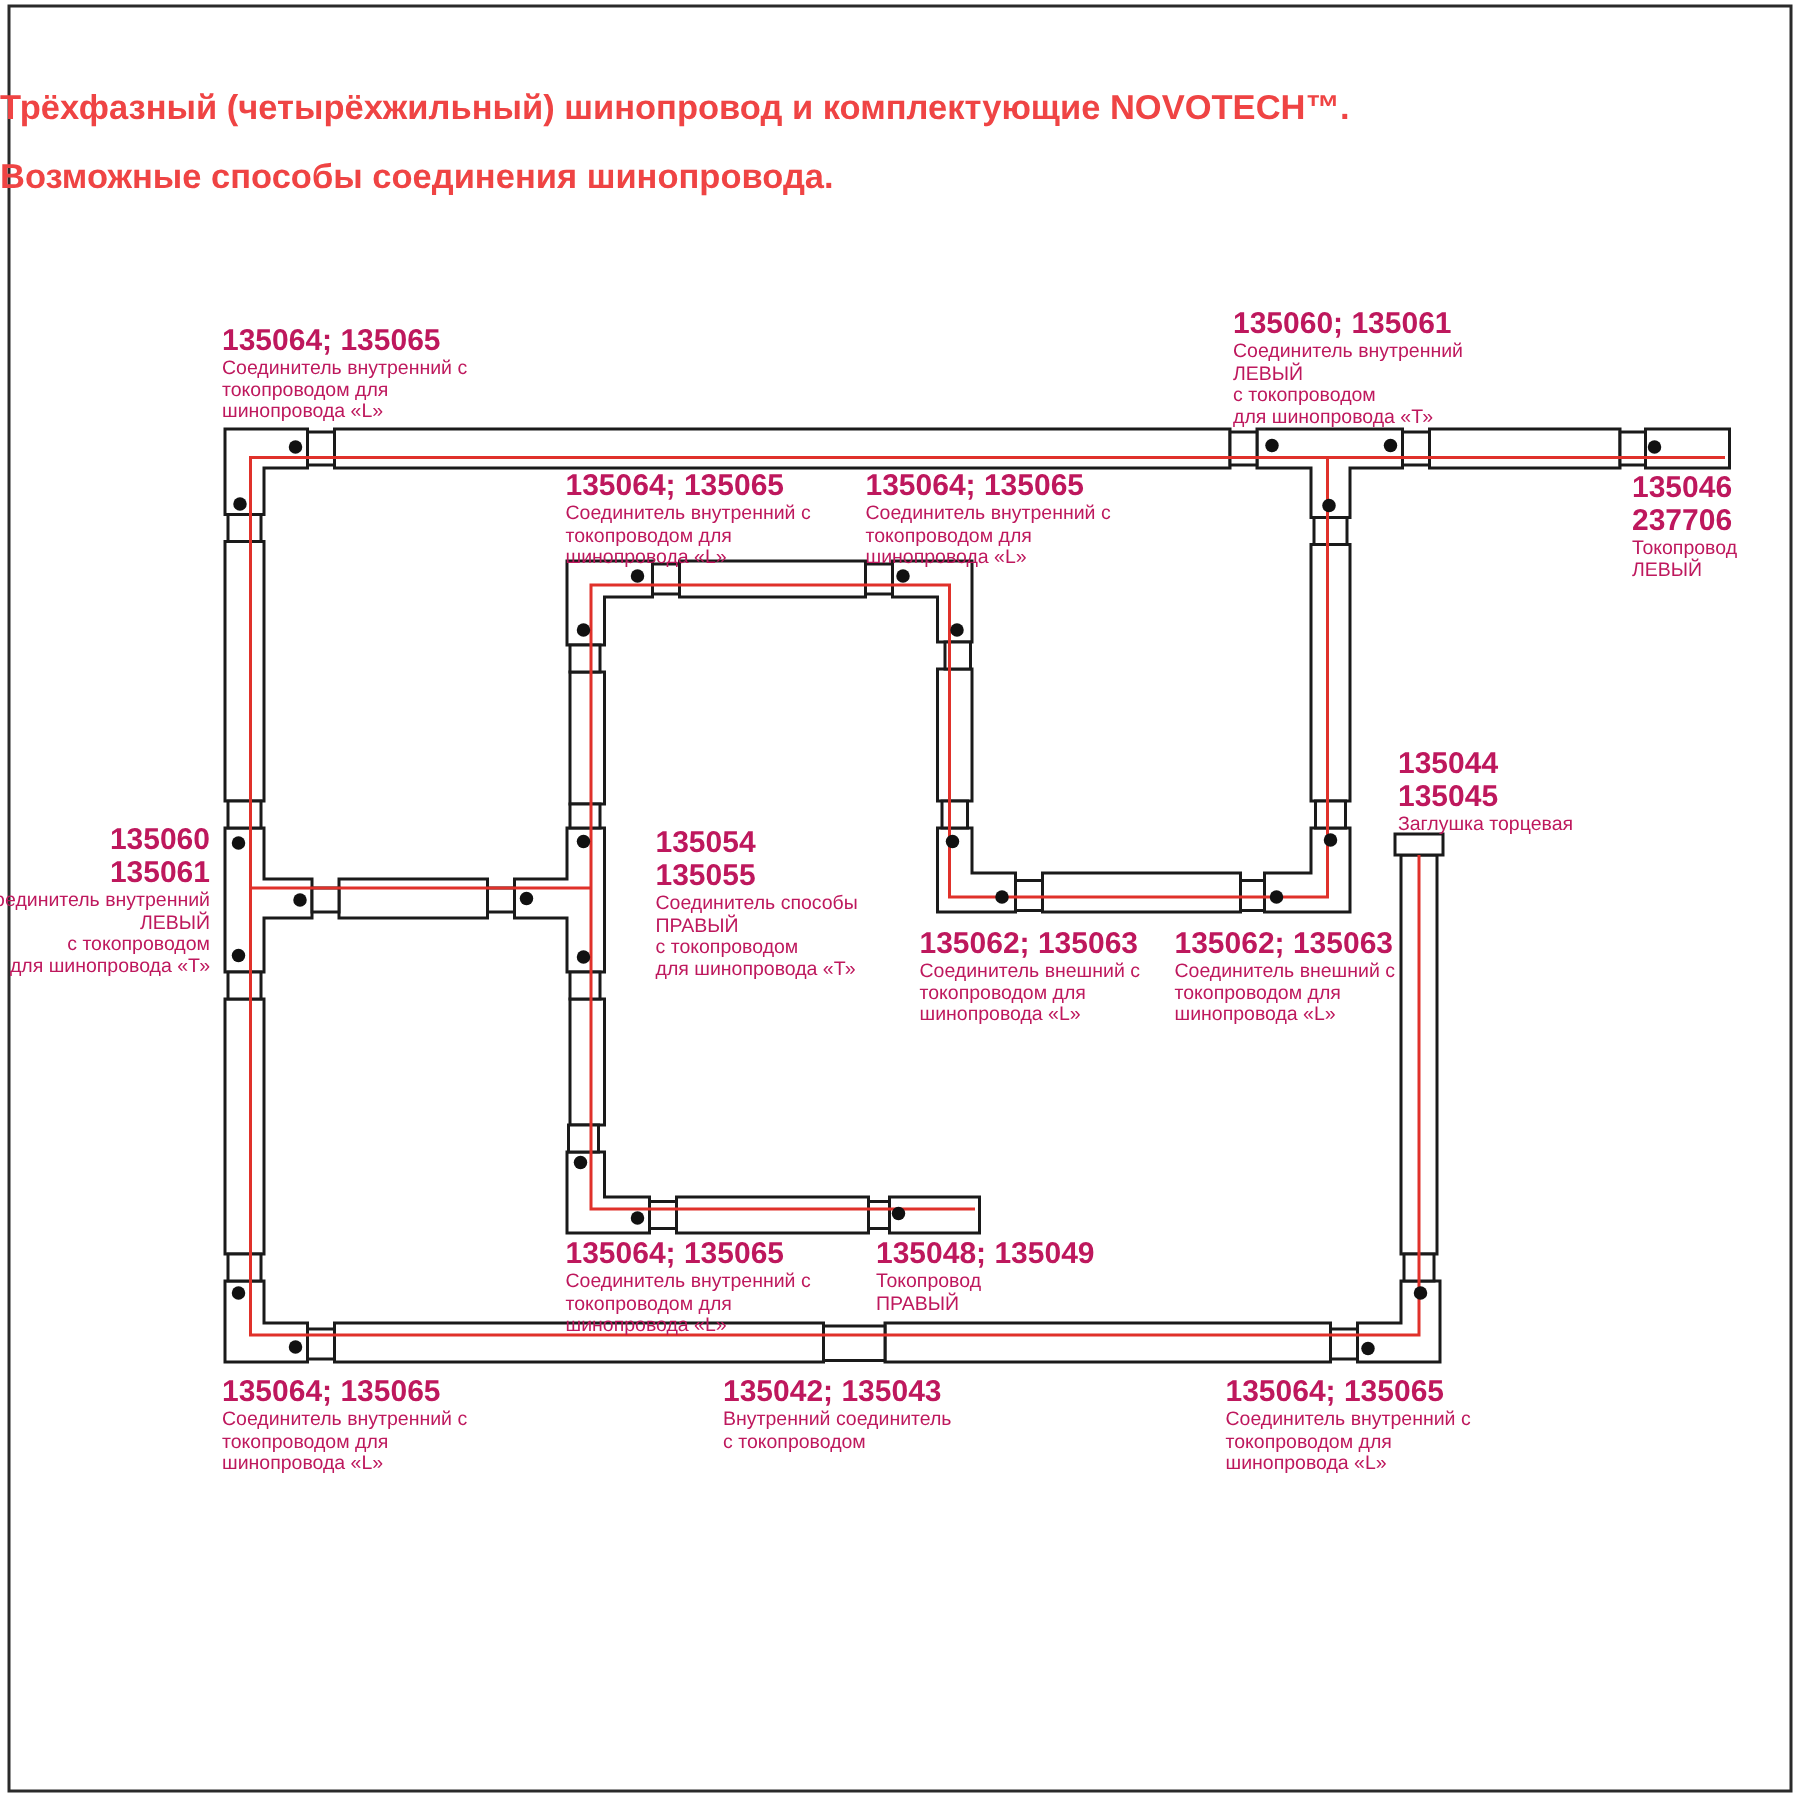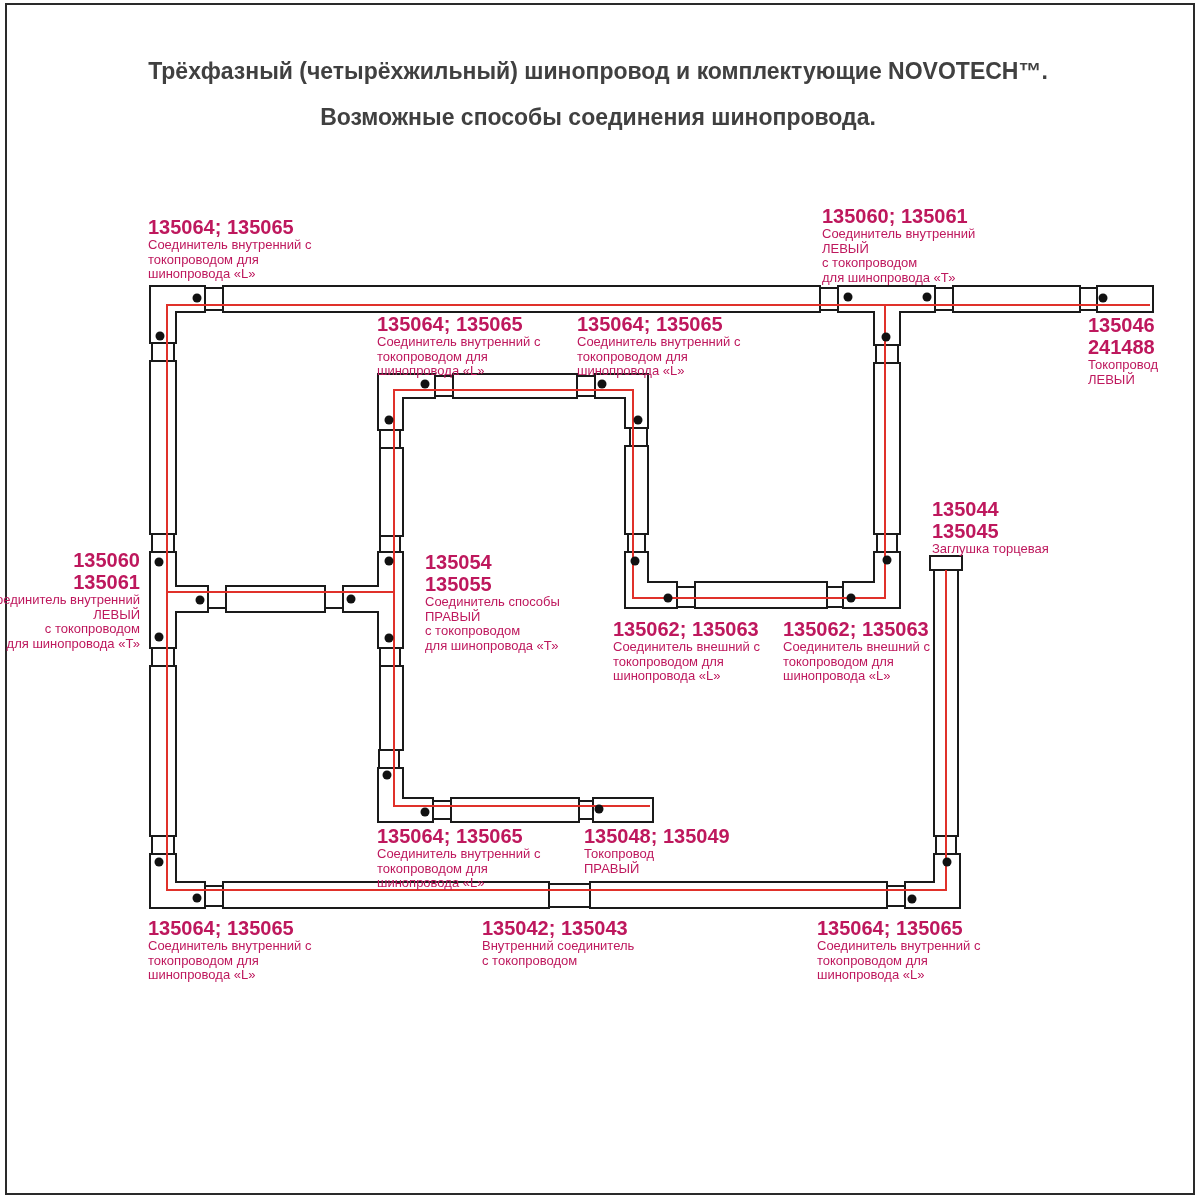--- a/index.html
+++ b/index.html
@@ -11,22 +11,21 @@
     font-family:"Liberation Sans", sans-serif;
     overflow:hidden;
   }
   .page-border{
     position:absolute;left:5px;top:3px;right:5px;bottom:5px;
     border:2px solid #2a2a2a;
     pointer-events:none;
   }
   .title{
     position:absolute;top:58px;left:0;right:4px;
-    text-align:center;
-    font-size:23px;font-weight:bold;color:#404040;
+    font-size:23px;font-weight:bold;color:#ef4444;
     line-height:26px;
   }
   .title .t2{margin-top:20px;}
   .diagram-svg{position:absolute;left:0;top:0;}
   .dlabel{position:absolute;color:#be185d;white-space:nowrap;}
   .dnum{font-size:20px;font-weight:bold;line-height:22px;letter-spacing:0px;}
   .ddesc{font-size:13px;line-height:14.5px;font-weight:normal;}
   .ddesc.bold{font-weight:normal;}
 </style>
 </head>
@@ -166,33 +165,33 @@
         <div class="ddesc">шинопровода «L»</div>
       </div>
       <div class="dlabel" style="left: 577px; top: 313px;">
         <div class="dnum">135064; 135065</div>
         <div class="ddesc">Соединитель внутренний с</div>
         <div class="ddesc">токопроводом для</div>
         <div class="ddesc">шинопровода «L»</div>
       </div>
       <div class="dlabel" style="left: 1088px; top: 314px;">
         <div class="dnum">135046</div>
-        <div class="dnum">241488</div>
+        <div class="dnum">237706</div>
         <div class="ddesc">Токопровод</div>
         <div class="ddesc bold">ЛЕВЫЙ</div>
       </div>
       <div class="dlabel" style="right: 1060px; text-align: right; top: 549px;">
         <div class="dnum">135060</div>
         <div class="dnum">135061</div>
         <div class="ddesc">Соединитель внутренний</div>
         <div class="ddesc bold">ЛЕВЫЙ</div>
         <div class="ddesc">с токопроводом</div>
         <div class="ddesc">для шинопровода «Т»</div>
       </div>
-      <div class="dlabel" style="left: 425px; top: 551px;">
+      <div class="dlabel" style="left: 437px; top: 551px;">
         <div class="dnum">135054</div>
         <div class="dnum">135055</div>
         <div class="ddesc">Соединитель способы</div>
         <div class="ddesc bold">ПРАВЫЙ</div>
         <div class="ddesc">с токопроводом</div>
         <div class="ddesc">для шинопровода «Т»</div>
       </div>
       <div class="dlabel" style="left: 932px; top: 498px;">
         <div class="dnum">135044</div>
         <div class="dnum">135045</div>

